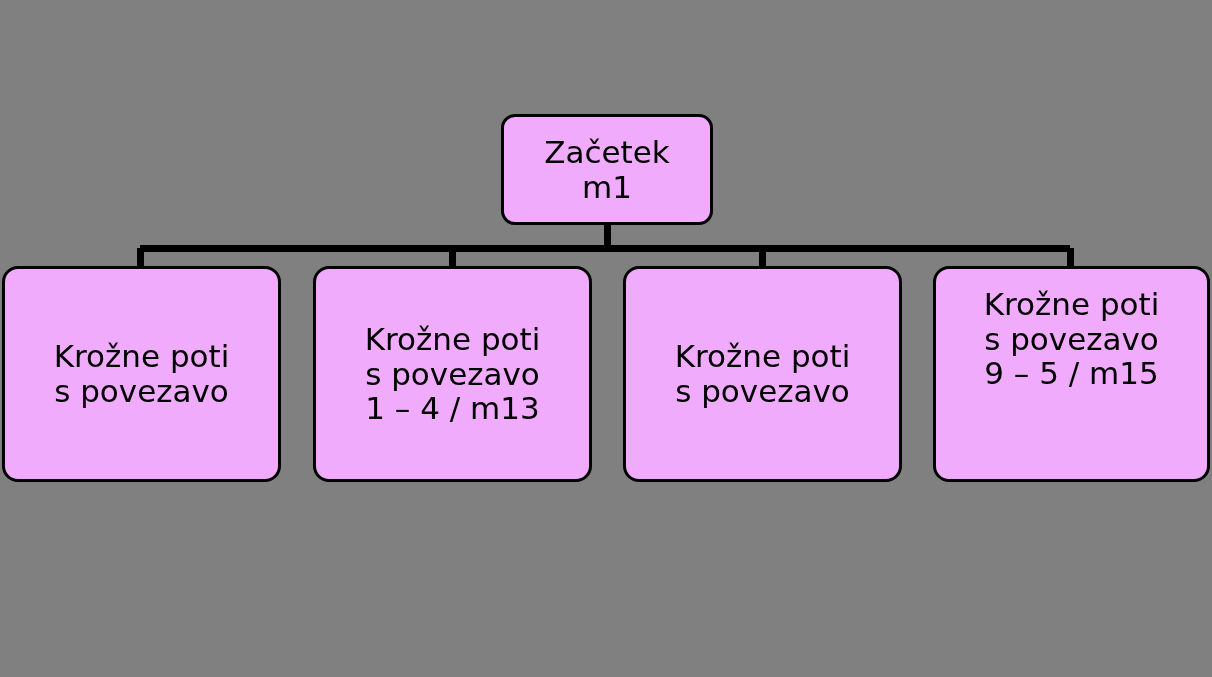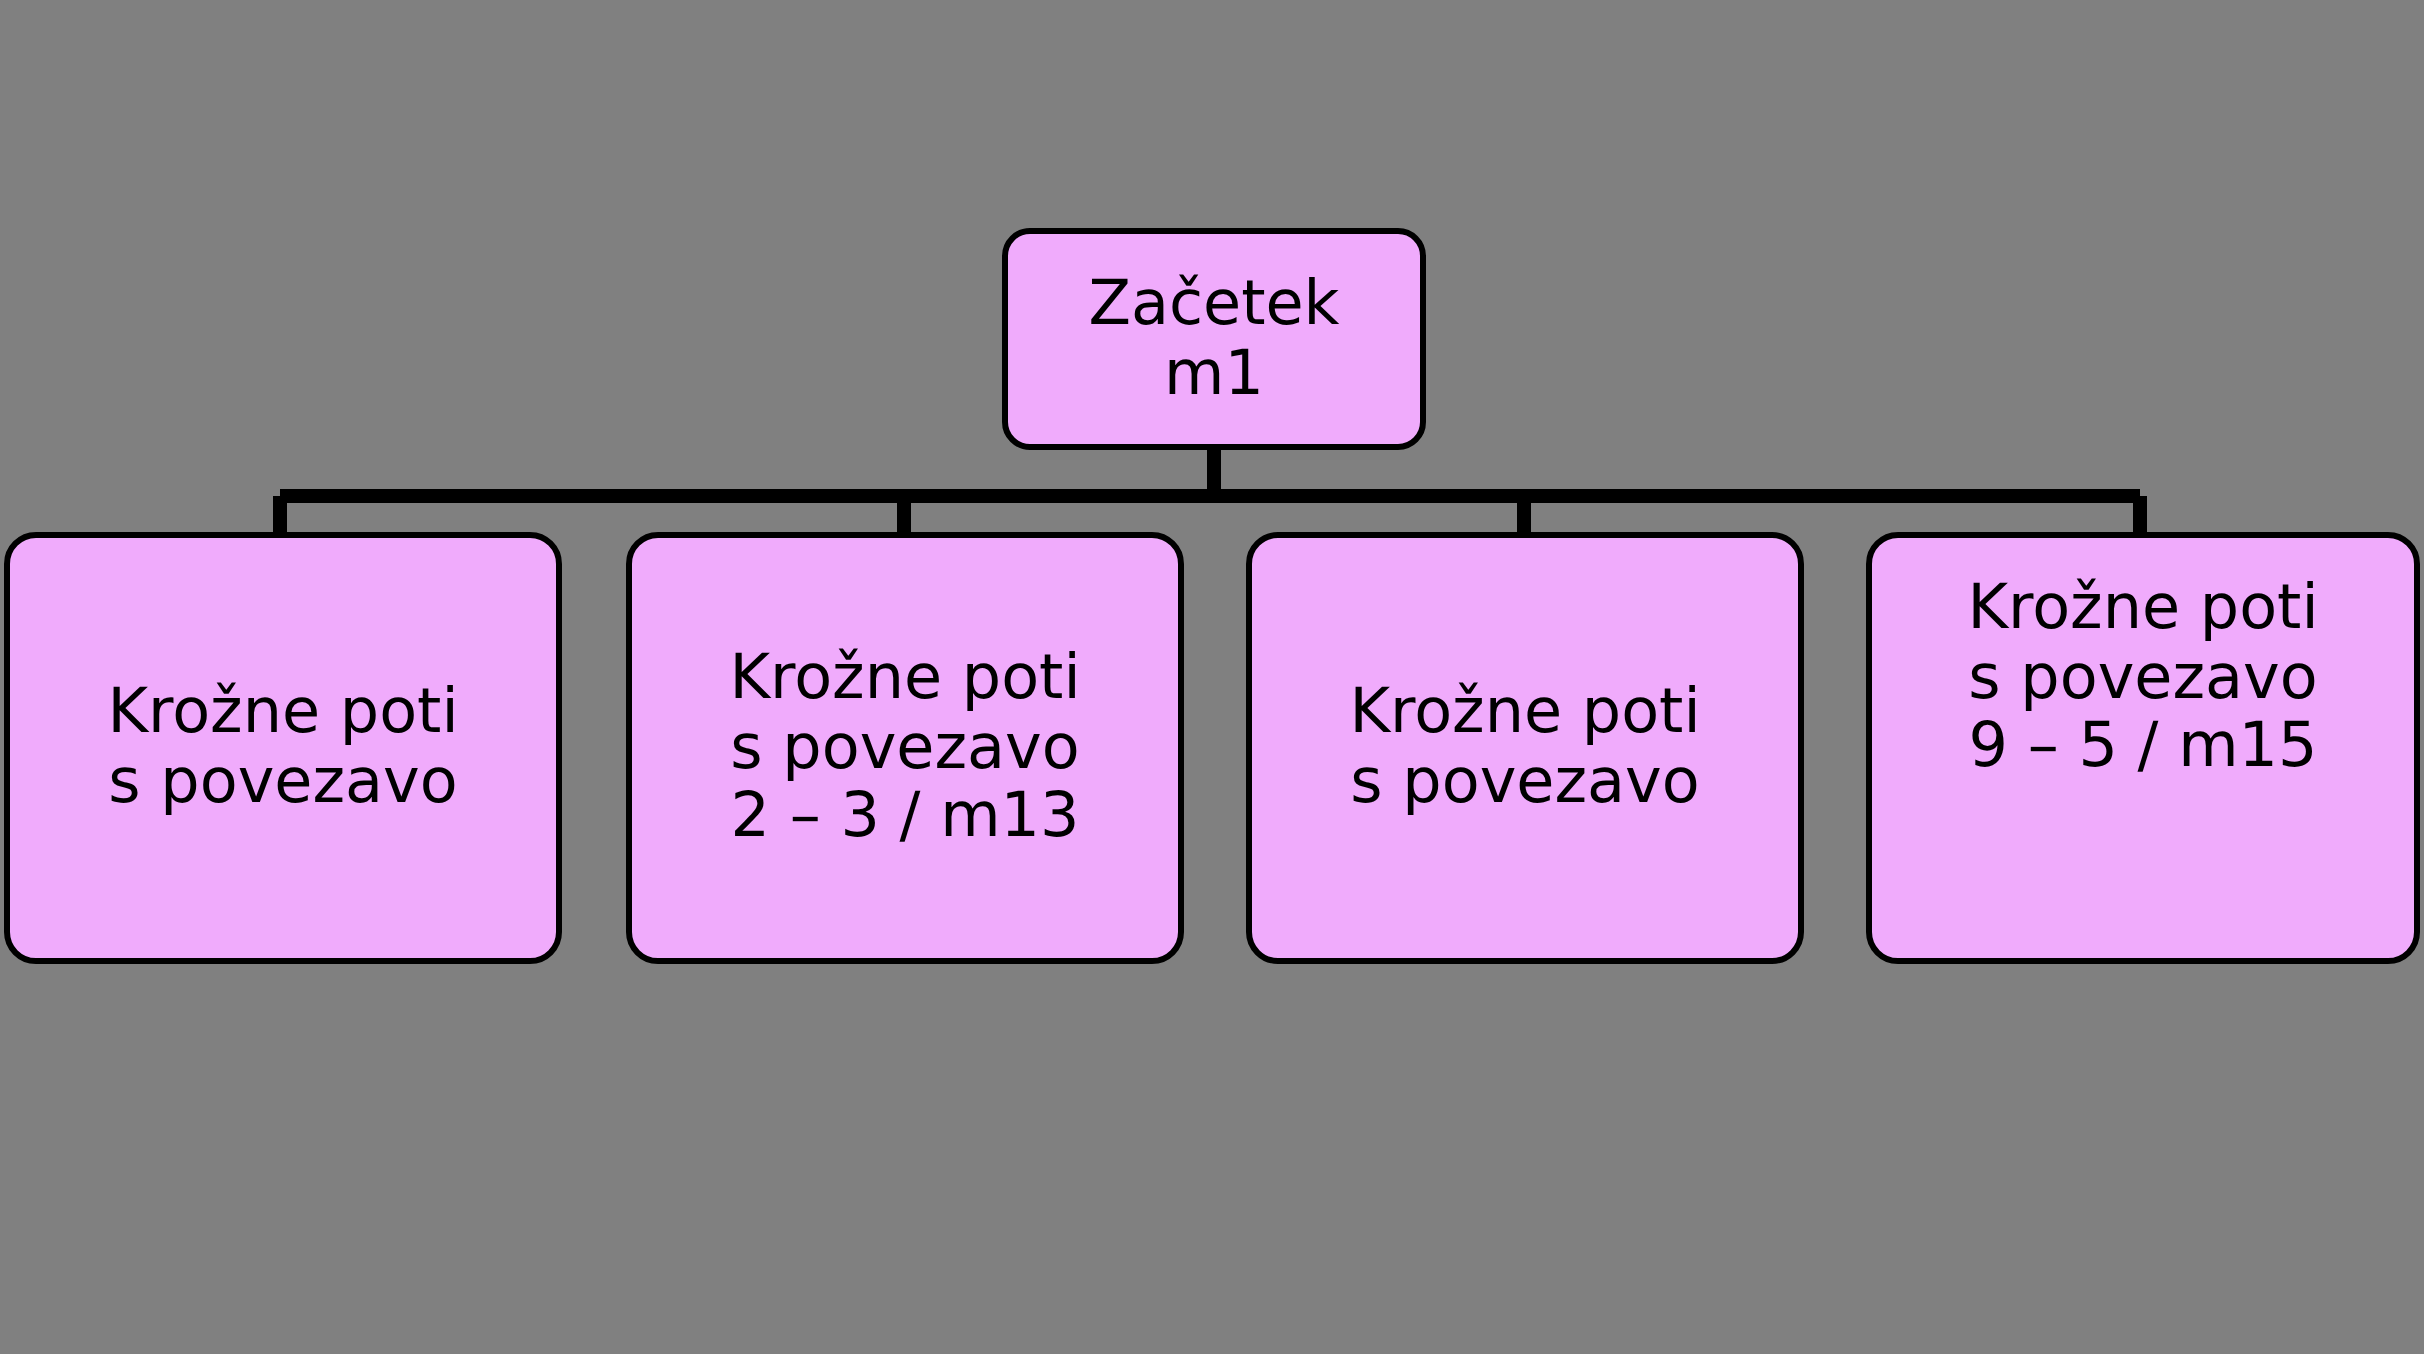--- a/index.html
+++ b/index.html
@@ -92,21 +92,21 @@
   </div>
 
   <div class="node child" id="node-child-1">
     <span class="node-line">Krožne poti</span>
     <span class="node-line">s povezavo</span>
   </div>
 
   <div class="node child" id="node-child-2">
     <span class="node-line">Krožne poti</span>
     <span class="node-line">s povezavo</span>
-    <span class="node-line">2 – 3 / m13</span>
+    <span class="node-line">1 – 4 / m13</span>
   </div>
 
   <div class="node child" id="node-child-3">
     <span class="node-line">Krožne poti</span>
     <span class="node-line">s povezavo</span>
   </div>
 
   <div class="node child" id="node-child-4">
     <span class="node-line">Krožne poti</span>
     <span class="node-line">s povezavo</span>

